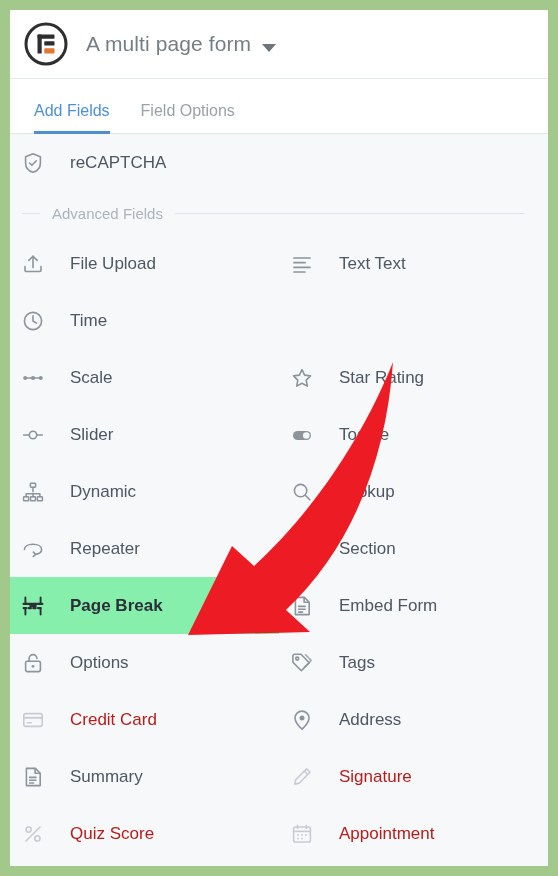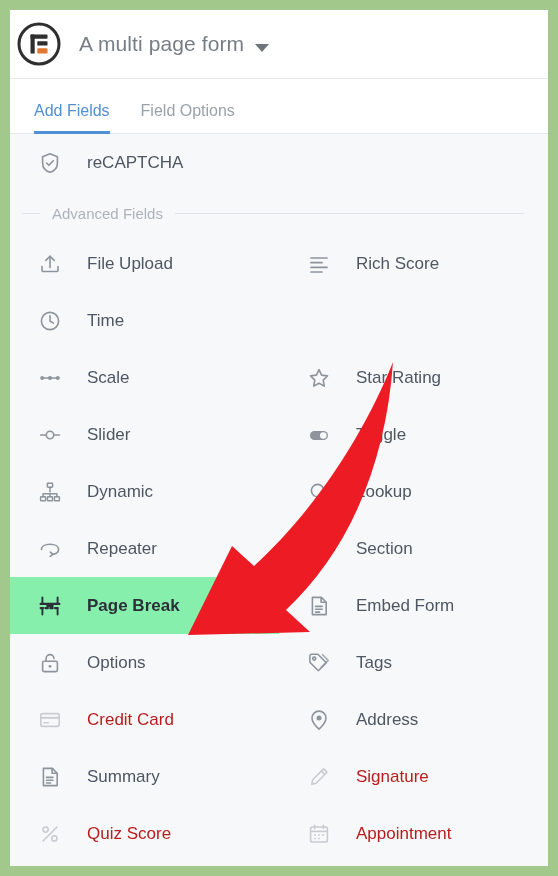--- a/index.html
+++ b/index.html
@@ -16,21 +16,21 @@
     background:#f7f8fa;
     overflow:hidden;
   }
 
   
   .header{
     height:69px;
     background:#ffffff;
     border-bottom:1px solid #e6e9ee;
     display:flex;align-items:center;
-    padding-left:6px;
+    padding-left:13px;
     box-sizing:border-box;
   }
   .logo{width:46px;height:46px;flex:0 0 46px;}
   .form-title{
     font-size:21px;color:#777d85;
     margin-left:17px;letter-spacing:.1px;
     white-space:nowrap;
   }
   .caret{
     margin-left:11px;
@@ -73,21 +73,21 @@
   }
   .row{
     display:flex;
     position:relative;
   }
   .cell{
     width:50%;
     box-sizing:border-box;
     height:57px;
     display:flex;align-items:center;
-    padding-left:25px;
+    padding-left:8px;
     position:relative;
   }
   .cell .ico{
     width:30px;height:30px;flex:0 0 30px;
     display:flex;align-items:center;justify-content:center;
     color:#8d949c;
   }
   .cell .lbl{
     margin-left:22px;
     font-size:17px;
@@ -190,21 +190,21 @@
       </div>
       <div class="cell">
         <span class="ico">
           <svg viewBox="0 0 24 24" width="24" height="24" fill="none" stroke="currentColor" stroke-width="1.7" stroke-linecap="round">
             <path d="M4 6h16"></path>
               <path d="M4 10.7h11"></path>
               <path d="M4 15.4h16"></path>
               <path d="M4 20h11"></path>
           </svg>
         </span>
-        <span class="lbl">Rich Score</span>
+        <span class="lbl">Text Text</span>
       </div>
     </div>
 
     <div class="row">
       <div class="cell">
         <span class="ico">
           <svg viewBox="0 0 24 24" width="24" height="24" fill="none" stroke="currentColor" stroke-width="1.6" stroke-linecap="round" stroke-linejoin="round">
             <circle cx="12" cy="12" r="8.6"></circle>
               <path d="M12 6.8V12l3.4 2.1"></path>
           </svg>

